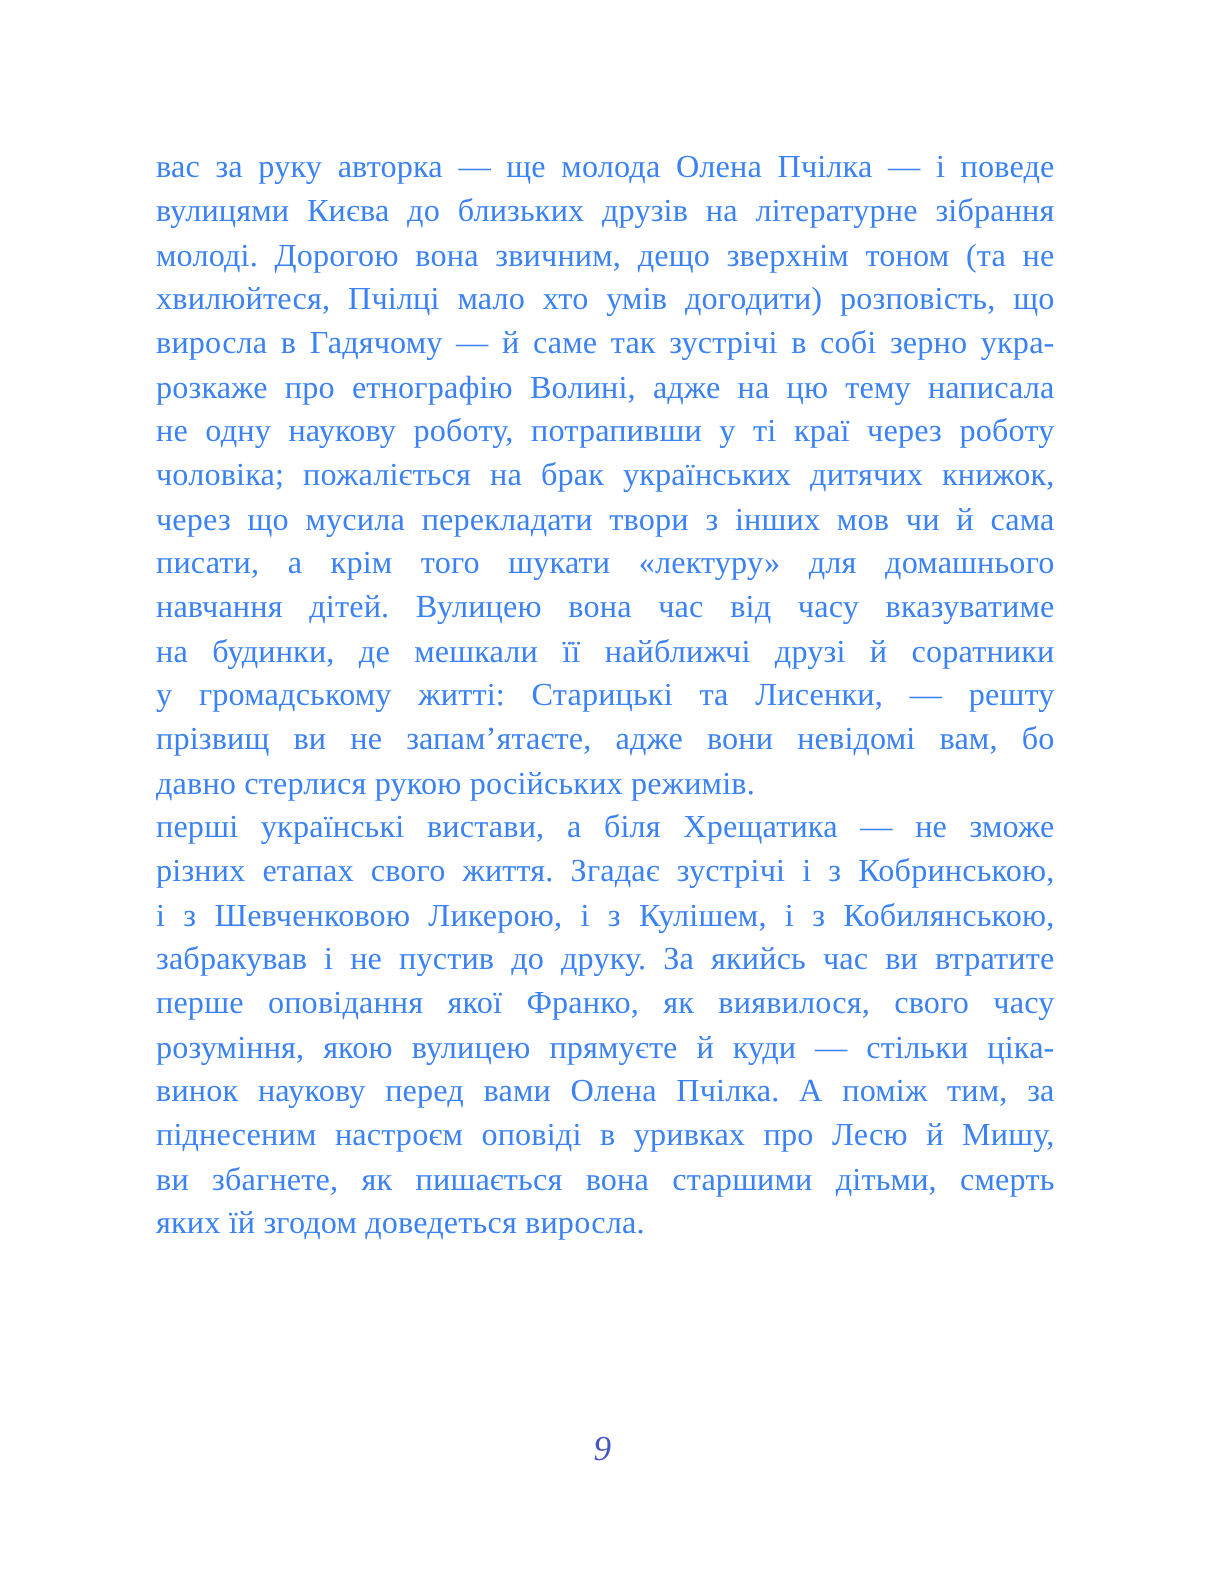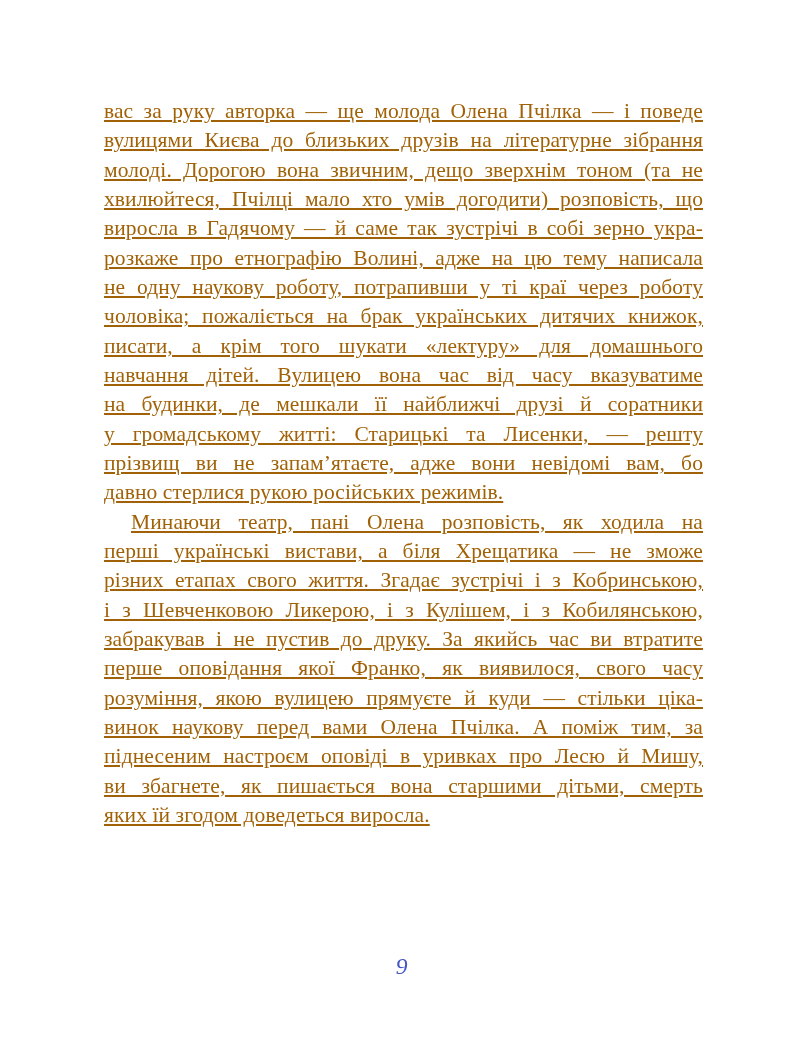--- a/index.html
+++ b/index.html
@@ -53,39 +53,39 @@
     font-style: italic;
     font-size: 23.5px;
     line-height: 30px;
     color: #4556c3;
   }
 </style>
 </head>
 <body style="background: rgb(255, 255, 255);">
 
 <div class="page">
-  <main class="body-text" style="color: #a16207; text-decoration: underline;">
+  <main class="body-text" style="color: #3b82f6;">
       <div class="paragraph">
         <div class="line">вас за руку авторка — ще молода Олена Пчілка — і поведе</div>
         <div class="line">вулицями Києва до близьких друзів на літературне зібрання</div>
         <div class="line">молоді. Дорогою вона звичним, дещо зверхнім тоном (та не</div>
         <div class="line">хвилюйтеся, Пчілці мало хто умів догодити) розповість, що</div>
         <div class="line">виросла в Гадячому — й саме так зустрічі в собі зерно укра-</div>
         <div class="line">розкаже про етнографію Волині, адже на цю тему написала</div>
         <div class="line">не одну наукову роботу, потрапивши у ті краї через роботу</div>
         <div class="line">чоловіка; пожаліється на брак українських дитячих книжок,</div>
+        <div class="line">через що мусила перекладати твори з інших мов чи й сама</div>
         <div class="line">писати, а крім того шукати «лектуру» для домашнього</div>
         <div class="line">навчання дітей. Вулицею вона час від часу вказуватиме</div>
         <div class="line">на будинки, де мешкали її найближчі друзі й соратники</div>
         <div class="line">у громадському житті: Старицькі та Лисенки, — решту</div>
         <div class="line">прізвищ ви не запам’ятаєте, адже вони невідомі вам, бо</div>
         <div class="line last">давно стерлися рукою російських режимів.</div>
       </div>
       <div class="paragraph">
-        <div class="line indent">Минаючи театр, пані Олена розповість, як ходила на</div>
         <div class="line">перші українські вистави, а біля Хрещатика — не зможе</div>
         <div class="line">різних етапах свого життя. Згадає зустрічі і з Кобринською,</div>
         <div class="line">і з Шевченковою Ликерою, і з Кулішем, і з Кобилянською,</div>
         <div class="line">забракував і не пустив до друку. За якийсь час ви втратите</div>
         <div class="line">перше оповідання якої Франко, як виявилося, свого часу</div>
         <div class="line">розуміння, якою вулицею прямуєте й куди — стільки ціка-</div>
         <div class="line">винок наукову перед вами Олена Пчілка. А поміж тим, за</div>
         <div class="line">піднесеним настроєм оповіді в уривках про Лесю й Мишу,</div>
         <div class="line">ви збагнете, як пишається вона старшими дітьми, смерть</div>
         <div class="line last">яких їй згодом доведеться виросла.</div>

